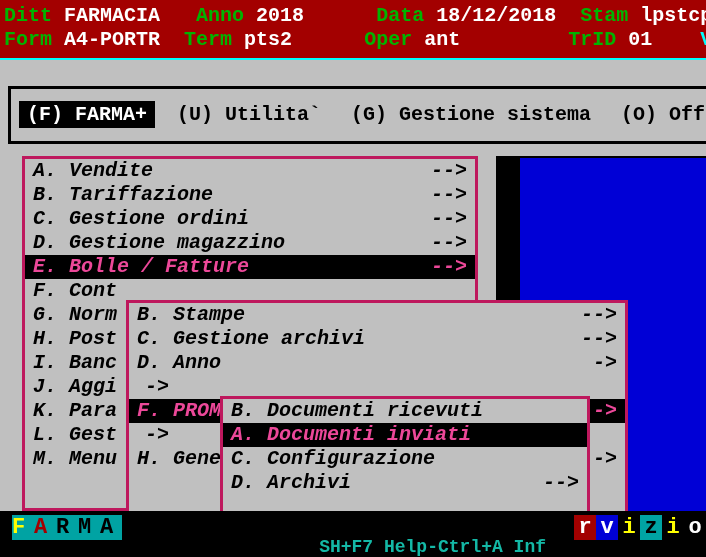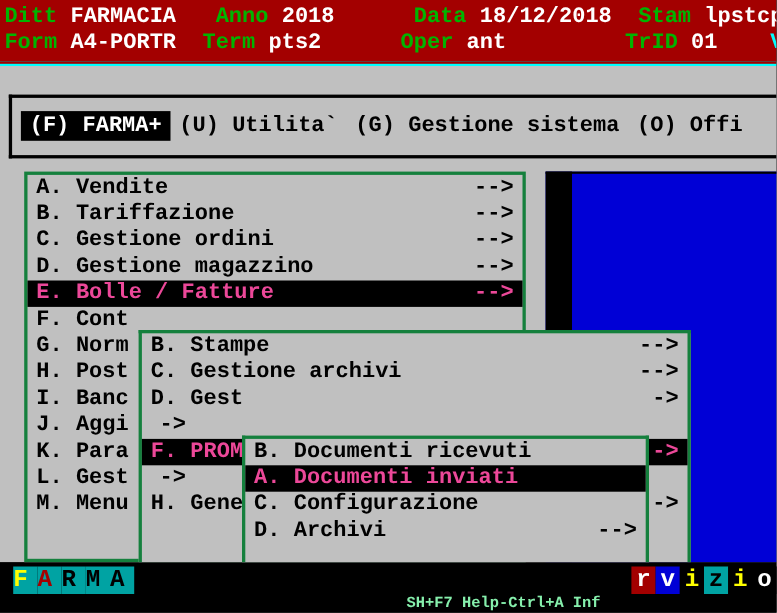--- a/index.html
+++ b/index.html
@@ -42,39 +42,41 @@
     background: #c0c0c0;
     height: 58px;
     padding: 12px 8px;
     white-space: nowrap;
     overflow: hidden;
   }
   .menubar .item {
     display: inline-block;
     color: #000;
     padding: 2px 8px;
+    margin-right: 14px;
   }
   .menubar .item.sel {
     background: #000;
     color: #fff;
   }
   .blue-band {
     position: absolute;
     top: 96px;
     right: 0;
     width: 210px;
     height: 355px;
     background: #0000d6;
     border-left: 24px solid #000;
     border-top: 2px solid #000;
   }
   .panel {
     position: absolute;
     background: #c0c0c0;
-    border: 3px solid #15803d;
+    border: 3px solid #be185d;
+    font-style: italic;
   }
   .panel .row {
     display: flex;
     justify-content: space-between;
     padding: 0 8px;
     line-height: 24px;
     color: #000;
     white-space: nowrap;
   }
   .panel .row.sel {
@@ -96,22 +98,22 @@
   .footer .branding {
     position: absolute;
     left: 12px; top: 0;
     white-space: nowrap;
   }
   .footer .branding span { display: inline-block; width: 22px; font-weight: bold; font-size: 22px; }
   .footer .help {
     position: absolute;
     right: 160px;
     bottom: 0;
-    color: #86efac;
-    font-size: 14px;
+    color: #14b8a6;
+    font-size: 18px;
   }
   .footer .rvizio {
     position: absolute;
     right: 0; top: 0;
     display: flex;
   }
   .footer .rvizio span {
     display: inline-block;
     width: 22px;
     text-align: center;
@@ -211,21 +213,21 @@
   <div class="panel" id="panel2">
       <div class="row">
         <span>B. Stampe</span>
         <span class="arrow">--&gt;</span>
       </div>
       <div class="row">
         <span>C. Gestione archivi</span>
         <span class="arrow">--&gt;</span>
       </div>
       <div class="row">
-        <span>D. Gest</span>
+        <span>D. Anno</span>
         <span class="arrow">-&gt;</span>
       </div>
       <div class="row">
         <span class="arrow">-&gt;</span>
       </div>
       <div class="row sel">
         <span>F. PROM</span>
         <span class="arrow">-&gt;</span>
       </div>
       <div class="row">

